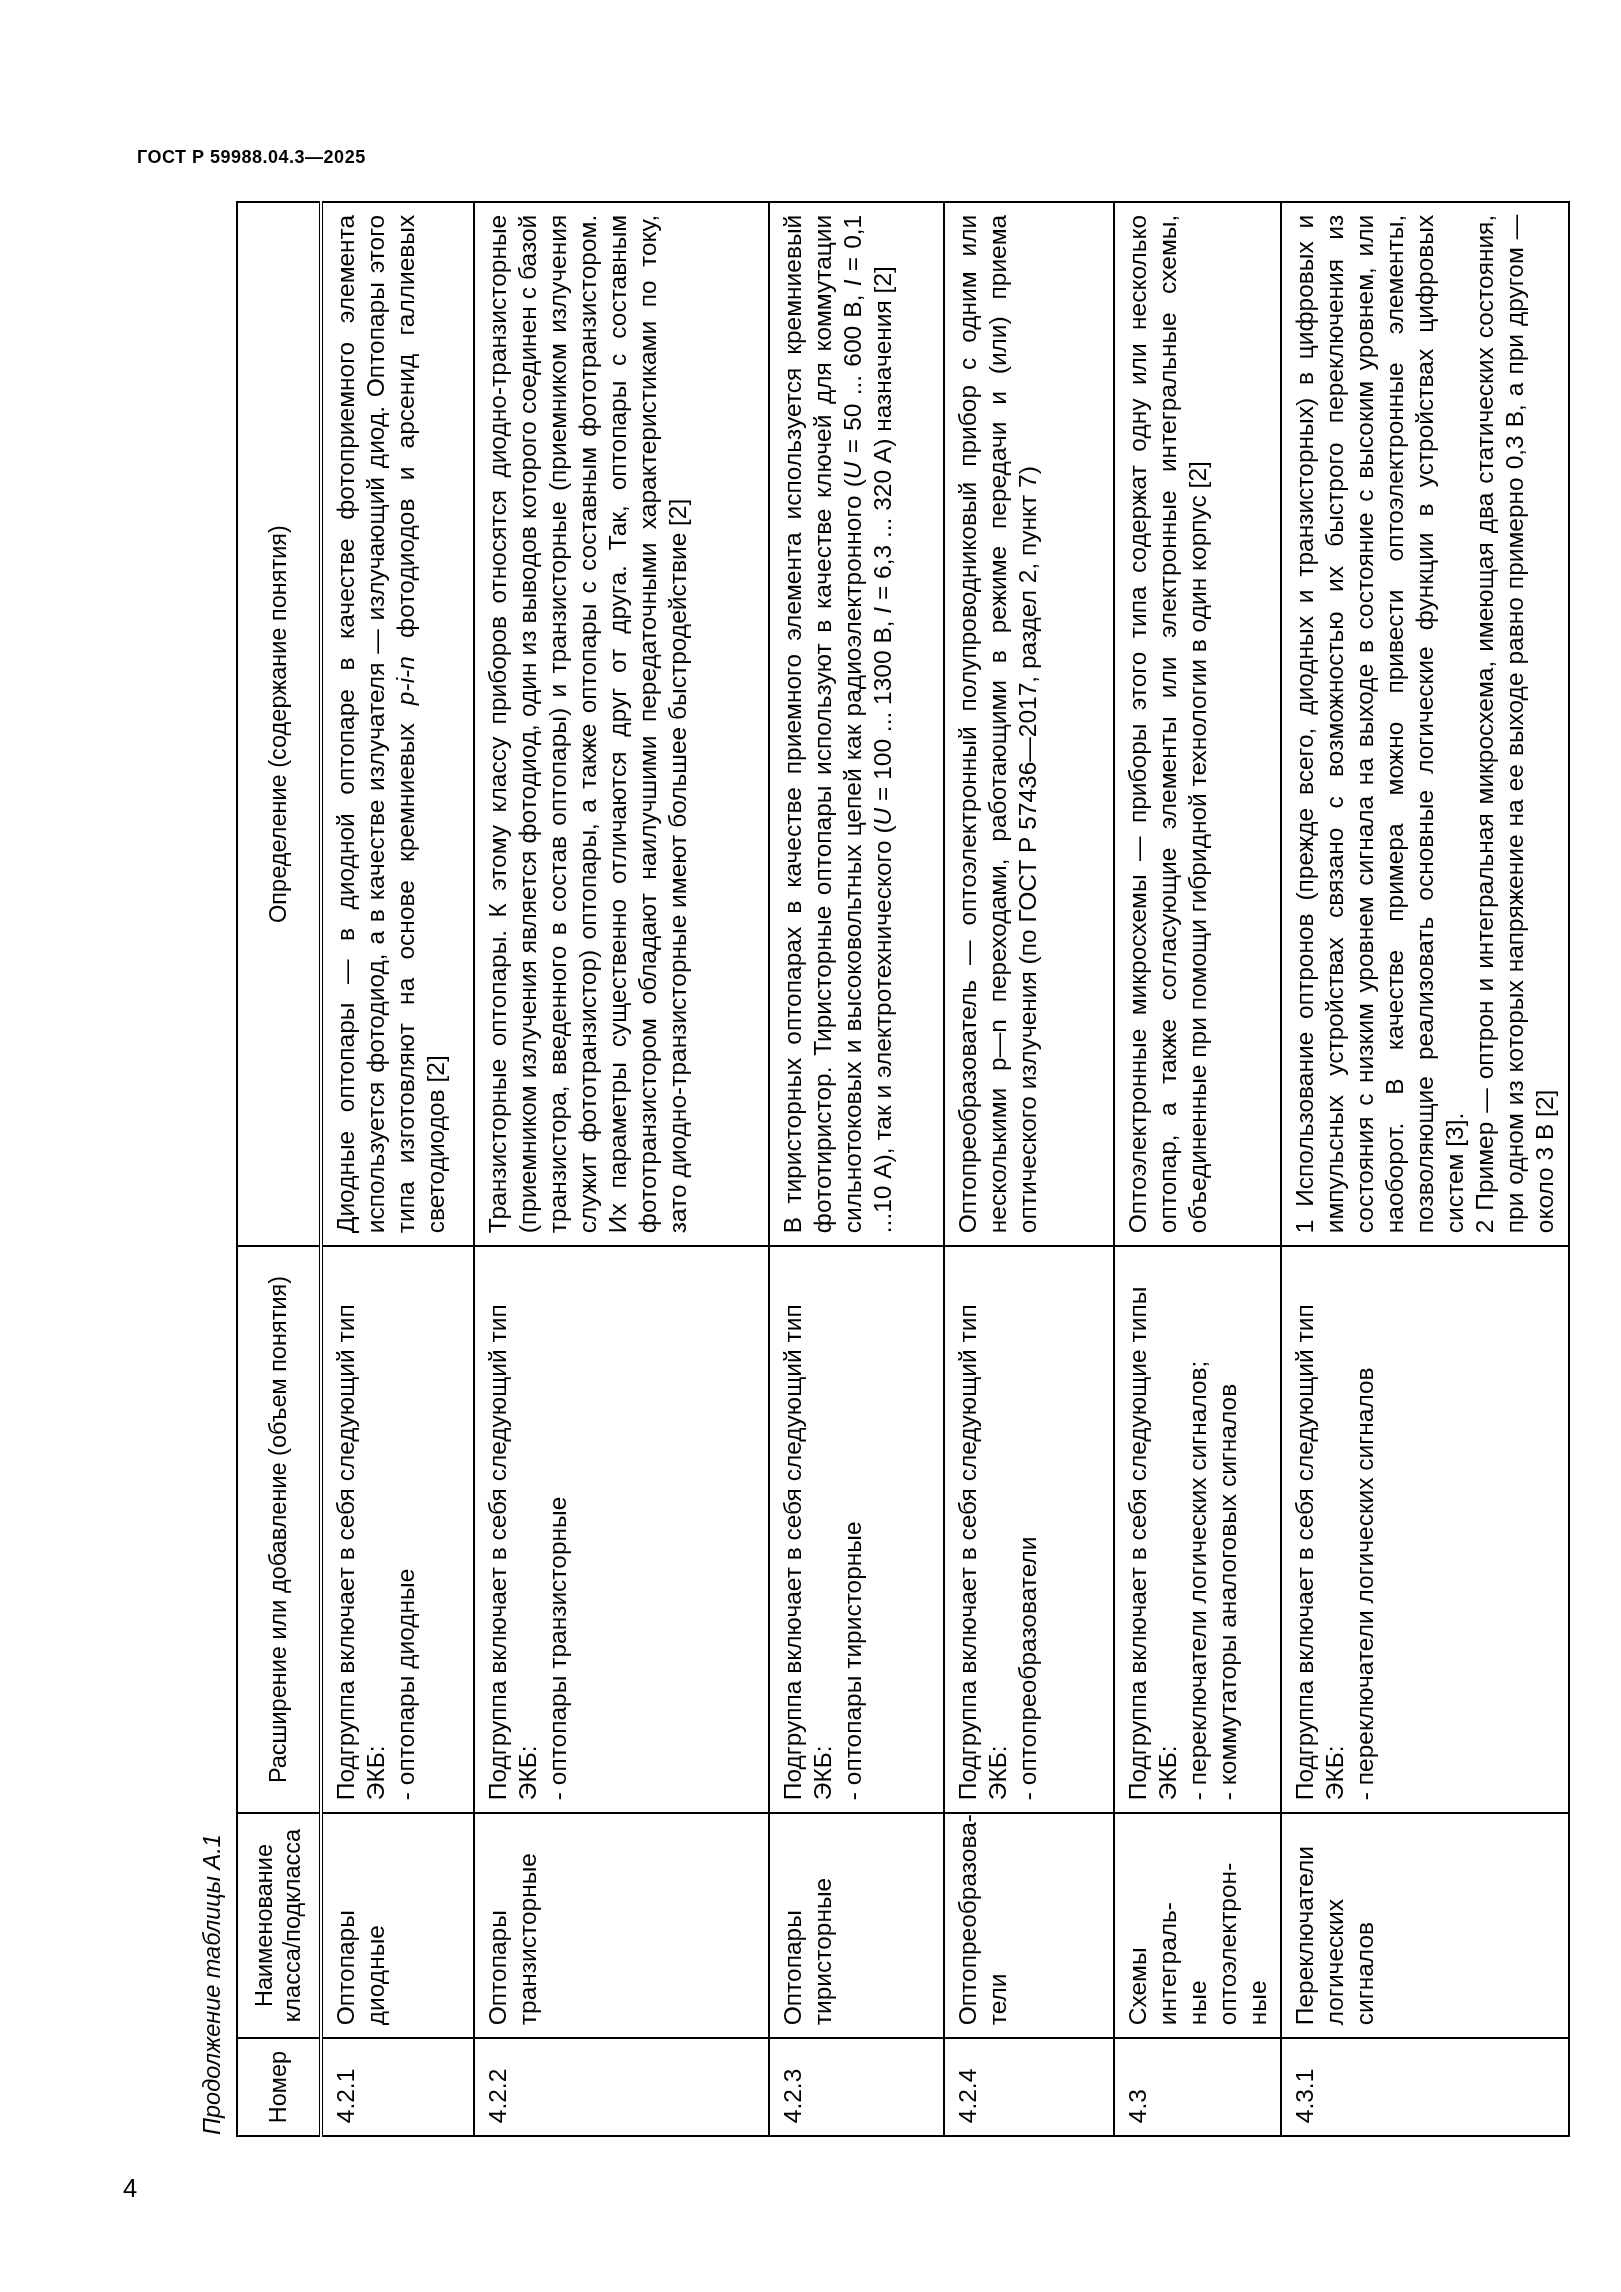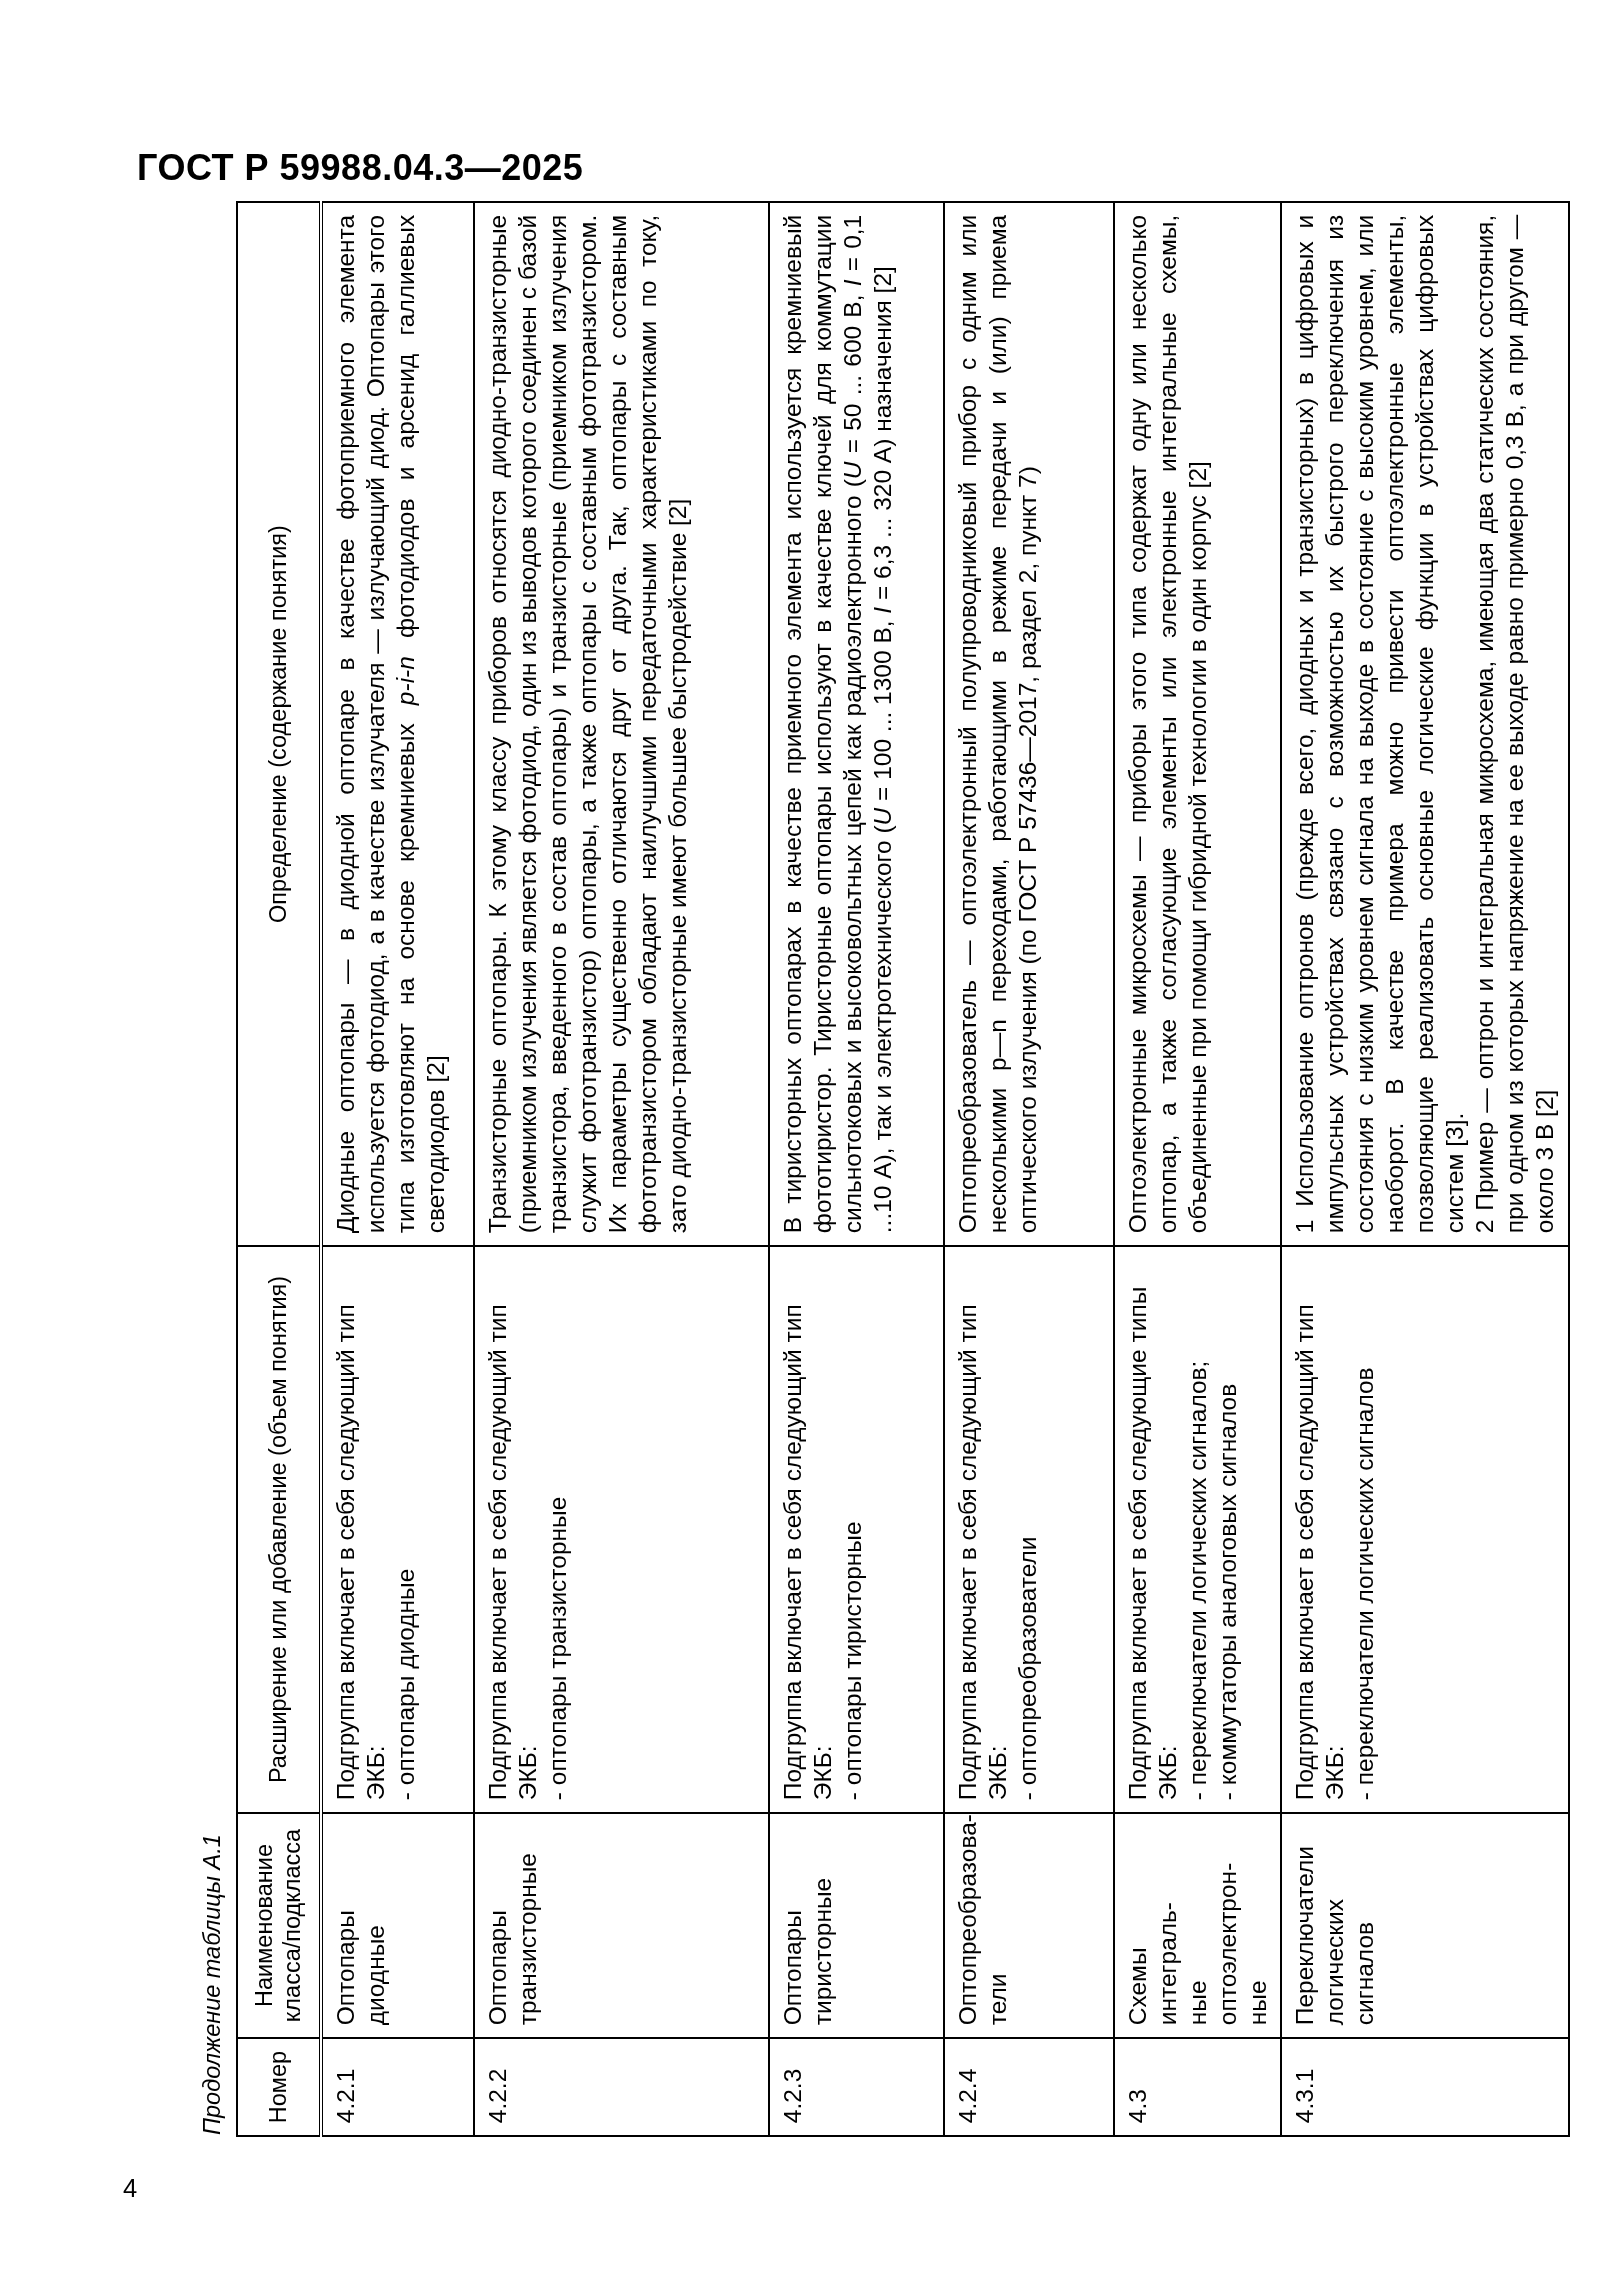--- a/index.html
+++ b/index.html
@@ -13,21 +13,21 @@
     position: relative;
     width: 1621px;
     height: 2293px;
     background: #ffffff;
     overflow: hidden;
   }
   .doc-header {
     position: absolute;
     left: 137px;
     top: 147px;
-    font-size: 36px;
+    font-size: 18px;
     font-weight: bold;
     letter-spacing: 0.5px;
     white-space: nowrap;
   }
   .page-number {
     position: absolute;
     left: 123px;
     top: 2174px;
     font-size: 25.5px;
   }

